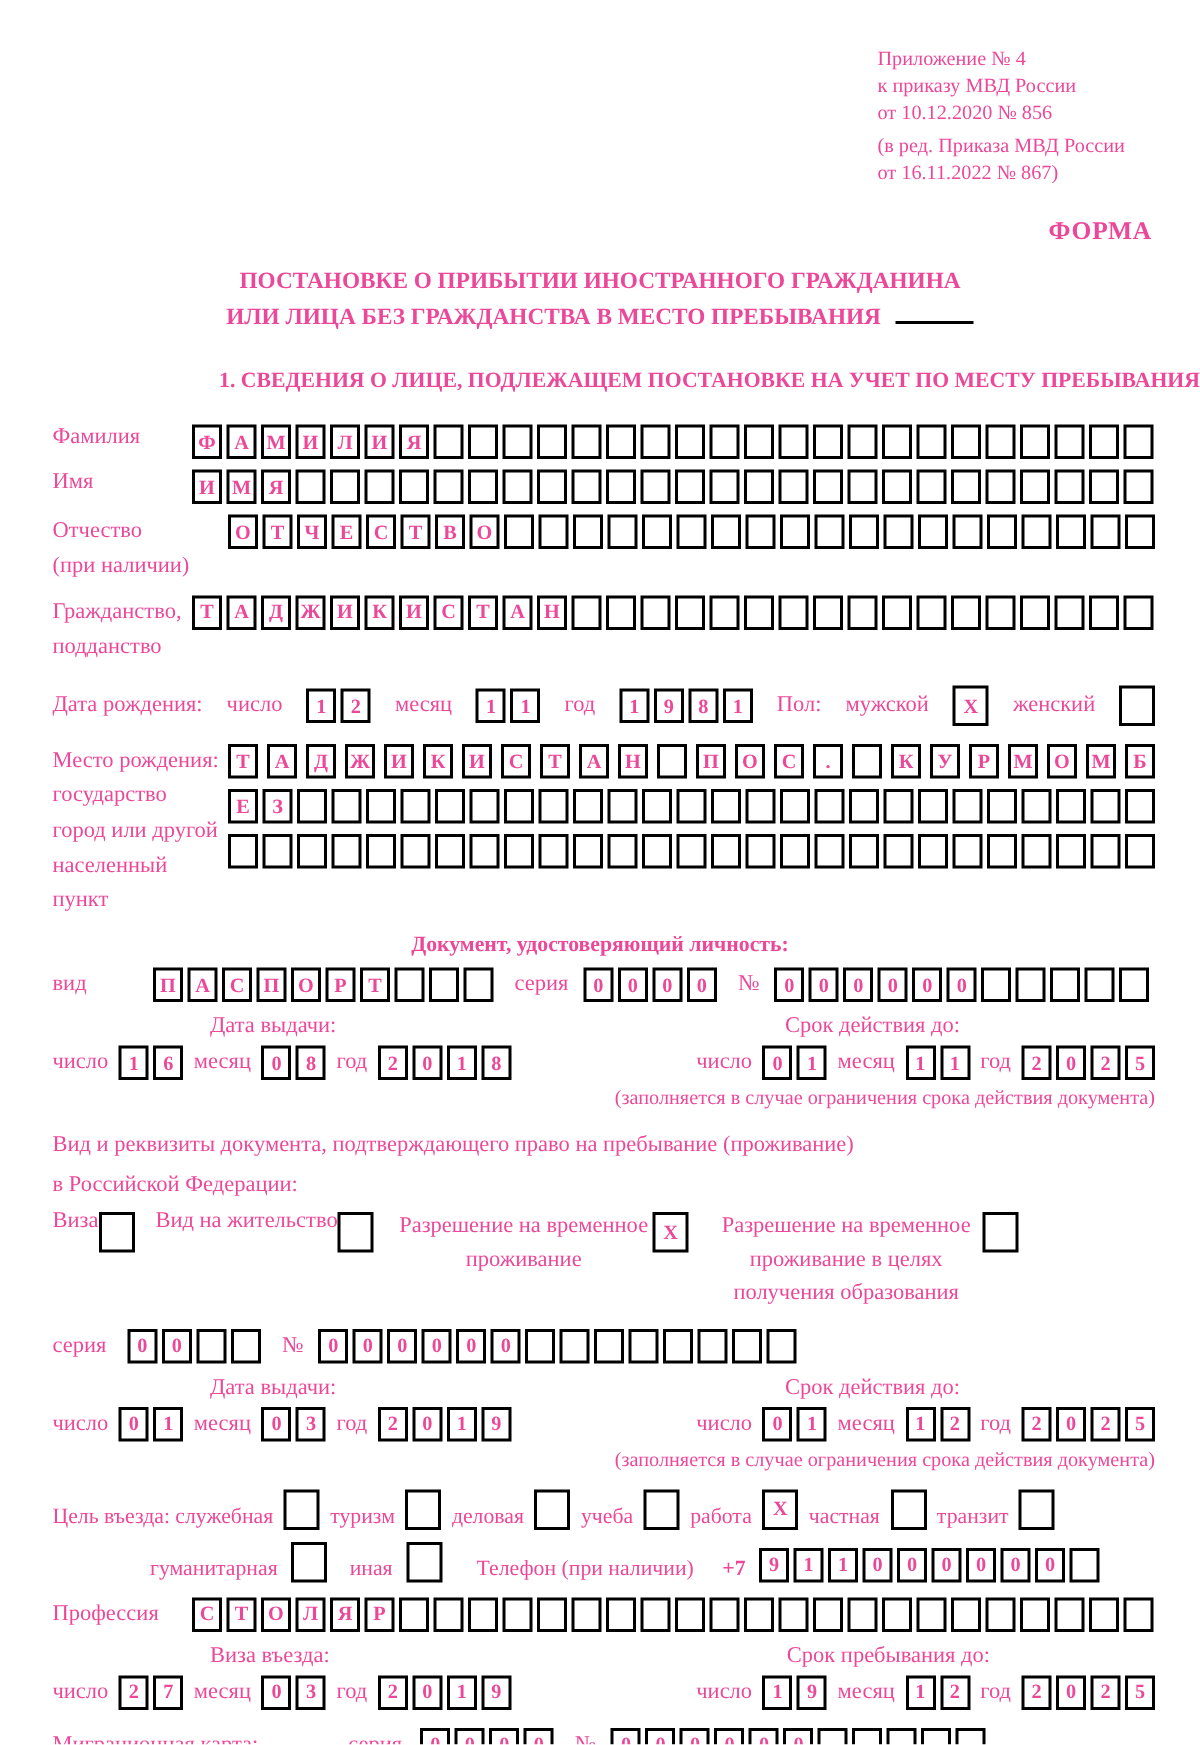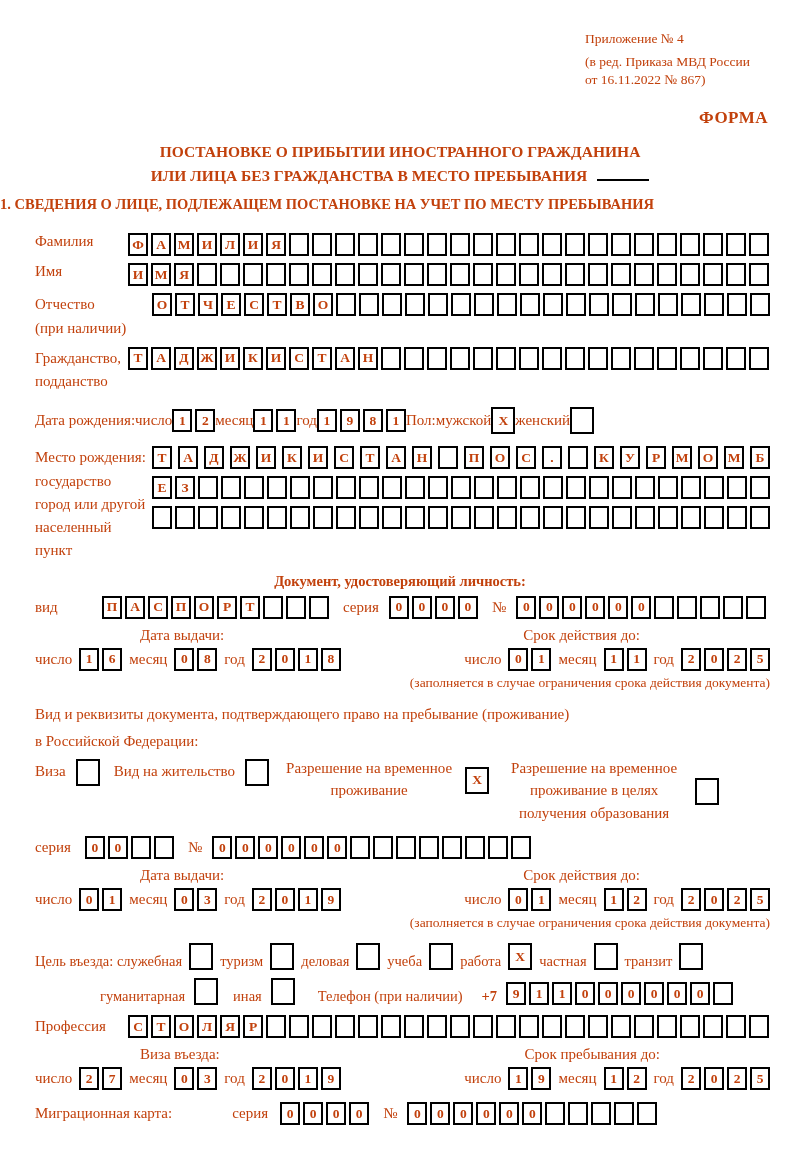--- a/index.html
+++ b/index.html
@@ -1,79 +1,81 @@
 <!DOCTYPE html>
 <html><head>
 <meta charset="utf-8">
 <style>
   * { box-sizing: border-box; }
   html,body { margin:0; padding:0; background:#fff; }
   .page {
-    width:800px; height:1163px; margin:0 auto; background:#fff; color:#c2410c;
+    width:800px; height:1163px; margin:0 auto; background:#fff; color:#ec4899;
     font-family:"Liberation Serif", serif; font-size:15px; overflow:hidden;
     padding-top:30px; position:relative;
   }
   .appendix { margin-left:585px; font-size:13.5px; line-height:1.32; }
   .apx-gap { margin-top:5px; }
   .forma { margin-top:20px; text-align:right; padding-right:32px; font-weight:bold; font-size:17px; letter-spacing:0.5px; }
   .title { margin-top:12px; text-align:center; font-weight:bold; font-size:15.5px; line-height:1.55; }
   .uline { display:inline-block; width:52px; border-bottom:2px solid #000; margin-left:10px; }
-  .sec1 { margin-top:8px; text-align:left; font-weight:bold; font-size:14.5px; }
+  .sec1 { margin-top:22px; text-align:right; font-weight:bold; font-size:14.5px; }
 
   .frow { display:flex; align-items:flex-start; margin-top:7px; padding-left:35px; }
   .lbl { white-space:nowrap; }
   .lblcol { line-height:1.55; }
   .w93 { flex:0 0 93px; }
   .w117 { flex:0 0 117px; }
 
   .cells { display:inline-flex; gap:3px; flex-wrap:nowrap; }
   .cells.sp { gap:6px; }
   .cell {
     width:20px; height:23px; border:2px solid #000; flex:0 0 auto;
     display:flex; align-items:center; justify-content:center;
     font-weight:bold; font-size:13.5px; background:#fff;
   }
   .big .cell { width:24px; height:27px; }
   .stack { display:flex; flex-direction:column; gap:7px; }
 
-  .bd-row { margin-top:14px; align-items:center; gap:0; }
+  .bd-row { margin-top:14px; align-items:center; gap:16px; }
   .doc-head { margin-top:10px; text-align:center; font-weight:bold; font-size:14.5px; }
 
   .kind-row { align-items:center; margin-top:6px; }
   .kind-lbl { flex:0 0 67px; }
   .mid-lbl { margin:0 10px 0 14px; white-space:nowrap; }
 
   .dheads { display:flex; margin-top:8px; font-size:15px; }
   .dh1 { margin-left:140px; }
   .dh2 { margin-left:auto; margin-right:160px; }
   .dline { display:flex; align-items:center; margin-top:4px; padding:0 30px 0 35px; }
   .dgroup { display:flex; align-items:center; gap:7px; }
   .dgroup-r { margin-left:auto; }
   .note { text-align:right; padding-right:30px; font-size:13.5px; margin-top:4px; }
 
   .intro { padding-left:35px; margin-top:10px; line-height:1.8; }
   .opts { display:flex; align-items:flex-start; padding-left:35px; padding-right:20px; margin-top:2px; gap:14px; }
-  .opt { display:flex; align-items:center; gap:10px; }
+  .opt { display:flex; align-items:flex-start; }
   .opt .cells { margin-top:2px; }
   .optlbl-c { text-align:center; line-height:1.5; }
   .wop1 { width:172px; }
   .wop2 { width:182px; }
 
   .purpose { display:flex; align-items:flex-end; gap:7px; padding-left:35px; margin-top:12px; font-size:14.5px; white-space:nowrap; }
   .purpose2 { padding-left:100px; margin-top:8px; gap:9px; }
   .phone-lbl { margin-left:14px; }
   .phone-pref { margin-left:10px; font-weight:bold; }
 </style>
 </head>
 <body>
 
 <div class="page">
 
   <div class="appendix">
     <div>Приложение № 4</div>
+    <div>к приказу МВД России</div>
+    <div>от 10.12.2020 № 856</div>
     <div class="apx-gap">(в ред. Приказа МВД России</div>
     <div>от 16.11.2022 № 867)</div>
   </div>
 
   <div class="forma">ФОРМА</div>
 
   <div class="title">
     <div>ПОСТАНОВКЕ О ПРИБЫТИИ ИНОСТРАННОГО ГРАЖДАНИНА</div>
     <div><span>ИЛИ ЛИЦА БЕЗ ГРАЖДАНСТВА В МЕСТО ПРЕБЫВАНИЯ</span><span class="uline"></span></div>
   </div>

